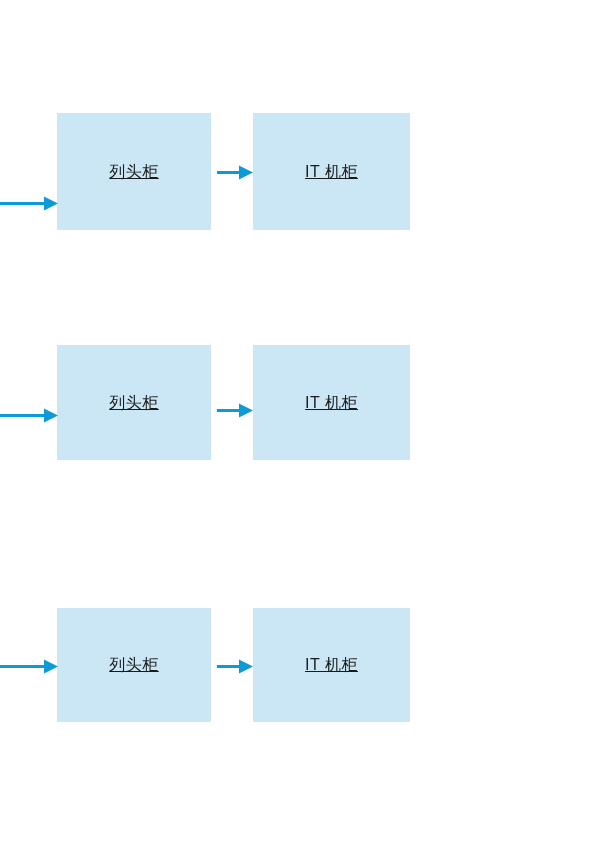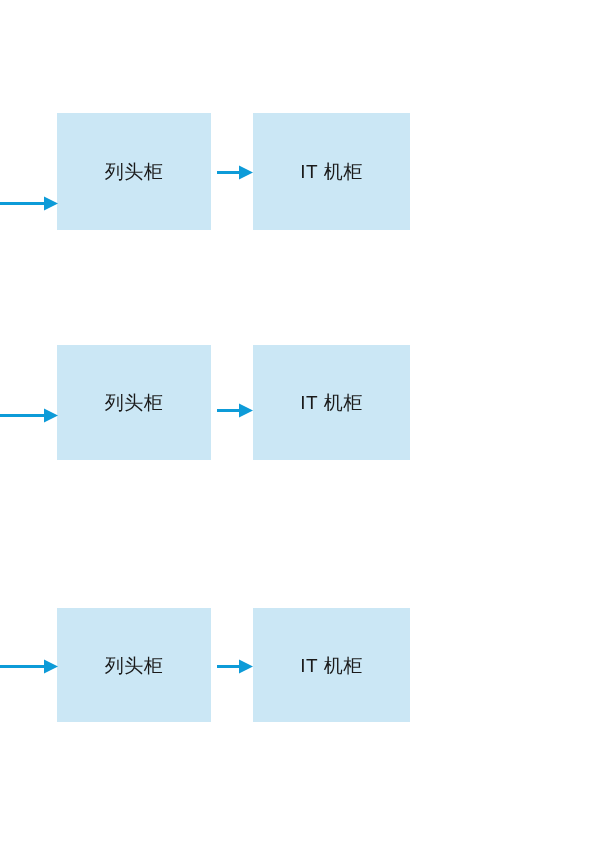--- a/index.html
+++ b/index.html
@@ -26,25 +26,26 @@
   .node-box {
     position: absolute;
     background: #cbe7f5;
     box-sizing: border-box;
     display: flex;
     align-items: center;
     justify-content: center;
   }
   .node-label {
     color: #1a1a1a;
-    font-size: 19px;
+    font-size: 16px;
     line-height: 1;
     letter-spacing: 0.5px;
     white-space: nowrap;
     font-family: "Liberation Sans", "DejaVu Sans", sans-serif;
+    text-decoration: underline;
   }
   .arrow {
     position: absolute;
     display: block;
   }
   .arrow svg {
     display: block;
     overflow: visible;
   }
 </style>

